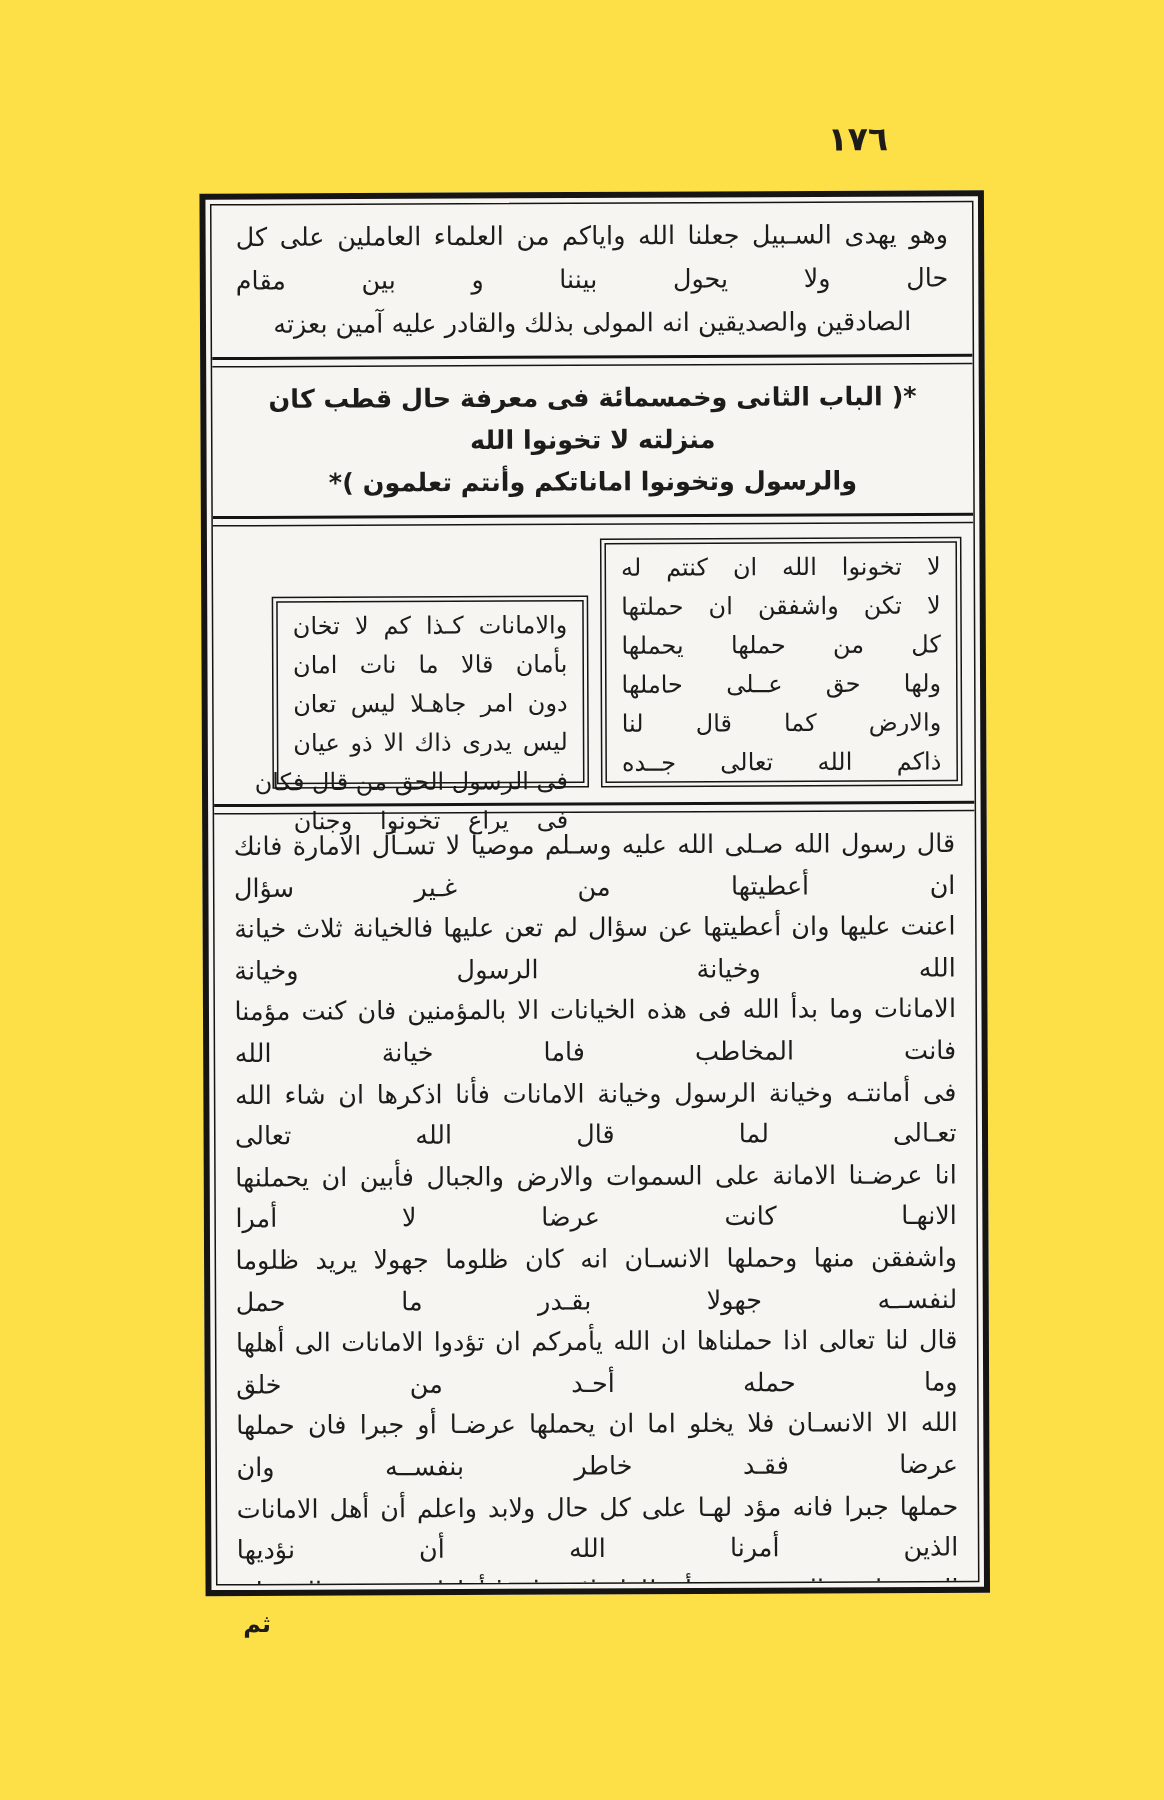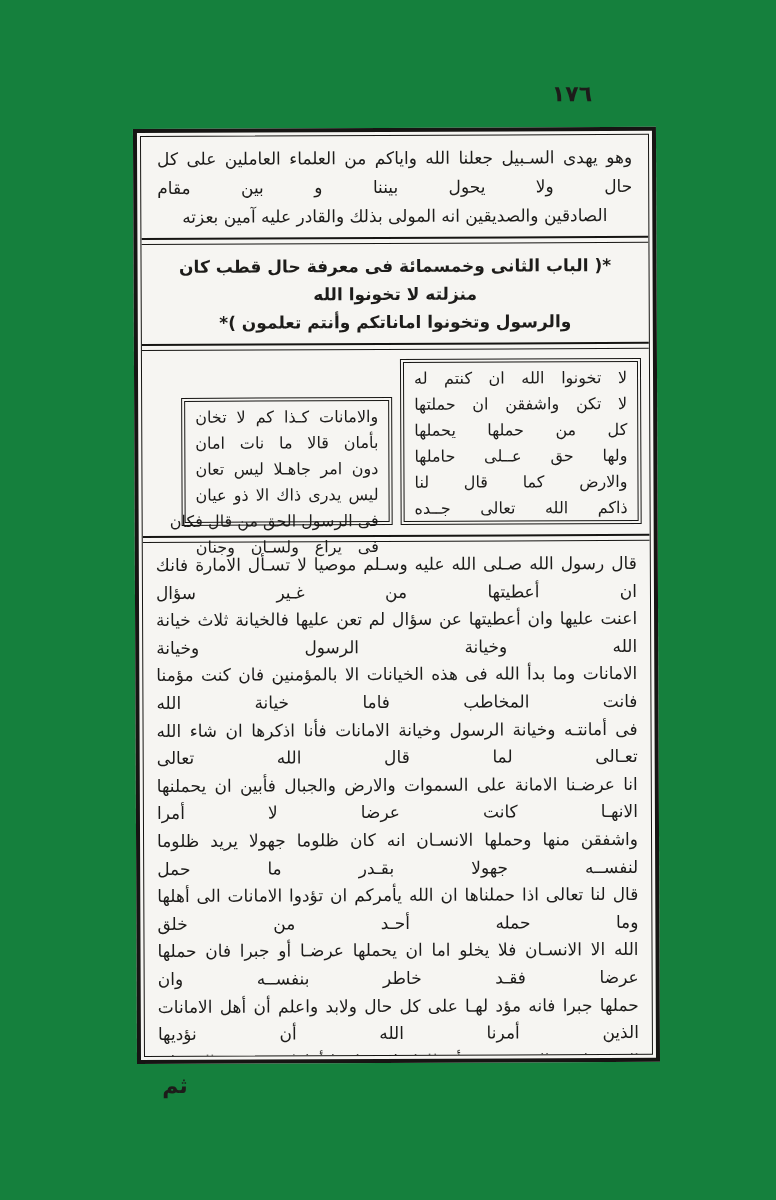--- a/index.html
+++ b/index.html
@@ -3,21 +3,21 @@
 <meta charset="utf-8">
 <style>
   html,body{margin:0;padding:0;}
   body{
     background:#e9e8e4;
     font-family:"DejaVu Sans","Liberation Sans",sans-serif;
   }
   .canvas{
     position:relative;
     width:776px;height:1200px;
-    background:#15803d;
+    background:#fde047;
     overflow:hidden;
     color:#1d1c1a;
   }
   .scan{
     position:absolute;inset:0;
     transform:rotate(-0.25deg);
     transform-origin:50% 50%;
   }
   
   .pagenum{
@@ -99,21 +99,21 @@
     font-size:17px;
     line-height:27.6px;
     overflow:hidden;
   }
   .bline{
     text-align:justify;text-align-last:justify;
   }
   
   .catchword{
     position:absolute;left:160px;top:1072px;
-    font-size:22px;direction:rtl;
+    font-size:16px;direction:rtl;
     font-weight:bold;
   }
 </style>
 </head>
 <body>
 
 <div class="canvas">
   <div class="scan">
 
     <div class="pagenum">١٧٦</div>
@@ -143,21 +143,21 @@
               <div class="vline">ولها حق عــلى حاملها</div>
               <div class="vline">والارض كما قال لنا</div>
               <div class="vline">ذاكم الله تعالى جــده</div>
             </div>
           <div class="pbox pbox-left">
               <div class="vline">والامانات كـذا كم لا تخان</div>
               <div class="vline">بأمان قالا ما نات امان</div>
               <div class="vline">دون امر جاهـلا ليس تعان</div>
               <div class="vline">ليس يدرى ذاك الا ذو عيان</div>
               <div class="vline">فى الرسول الحق من قال فكان</div>
-              <div class="vline">فى يراع ولسـان وجنان</div>
+              <div class="vline">فى يراع تخونوا وجنان</div>
             </div>
         </div>
 
         <div class="hrule"></div>
 
         <div class="body-text">
             <div class="bline">قال رسول الله صـلى الله عليه وسـلم موصيا لا تسـأل الامارة فانك ان أعطيتها من غـير سؤال</div>
             <div class="bline">اعنت عليها وان أعطيتها عن سؤال لم تعن عليها فالخيانة ثلاث خيانة الله وخيانة الرسول وخيانة</div>
             <div class="bline">الامانات وما بدأ الله فى هذه الخيانات الا بالمؤمنين فان كنت مؤمنا فانت المخاطب فاما خيانة الله</div>
             <div class="bline">فى أمانتـه وخيانة الرسول وخيانة الامانات فأنا اذكرها ان شاء الله تعـالى لما قال الله تعالى</div>

